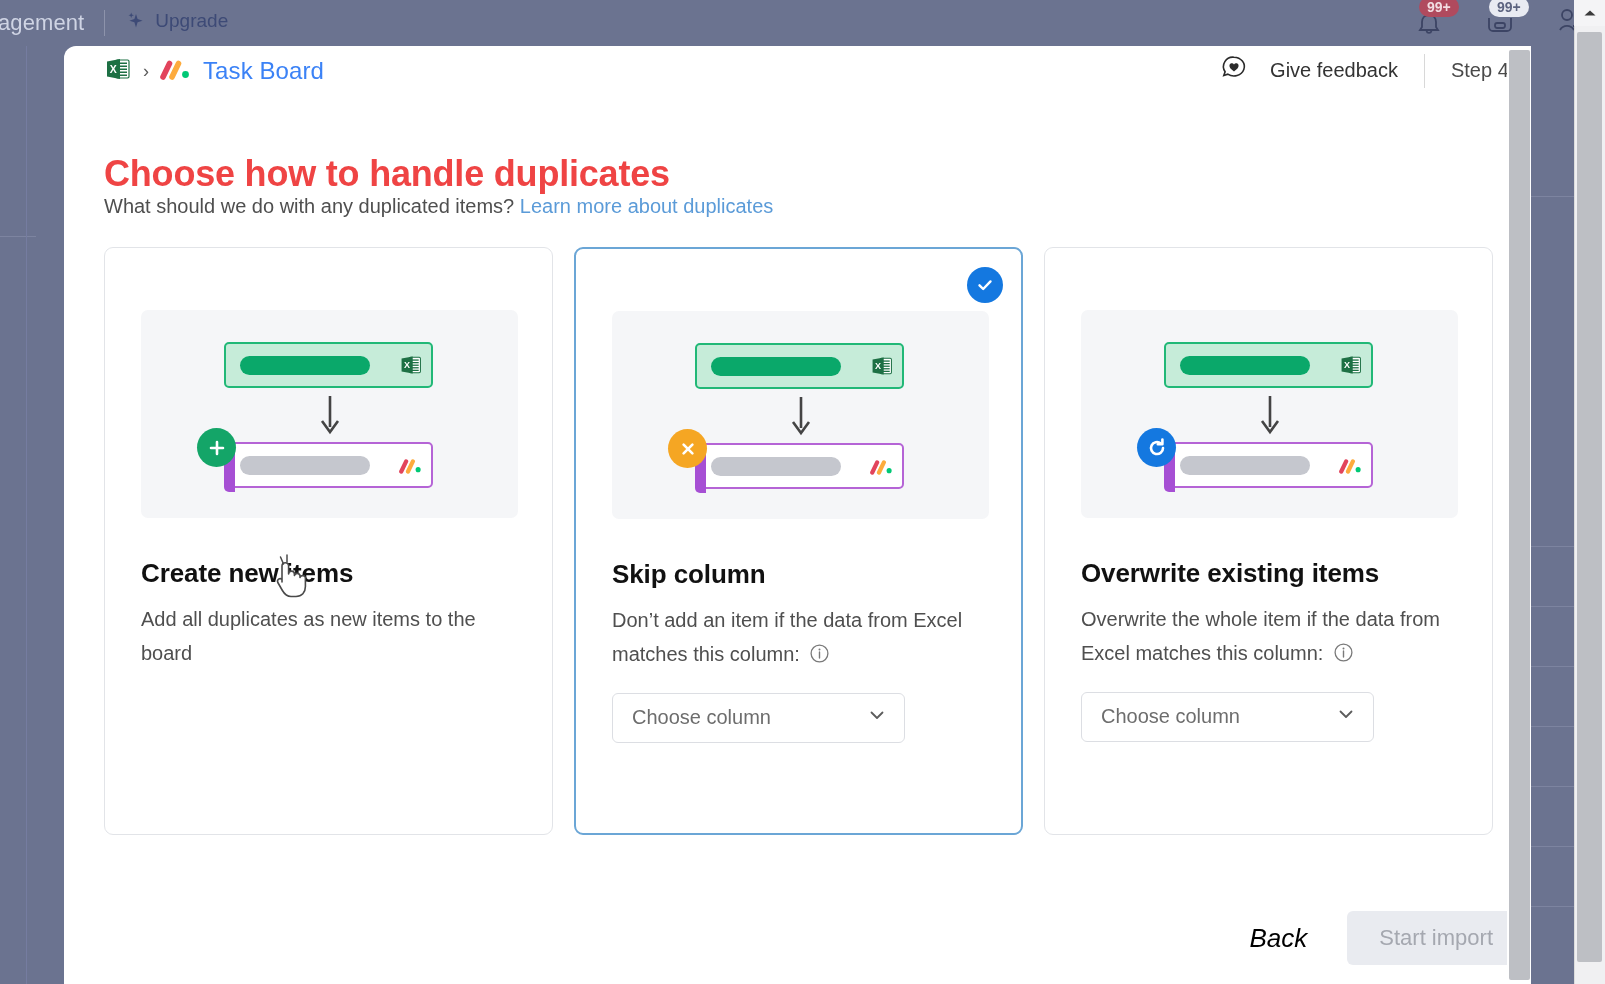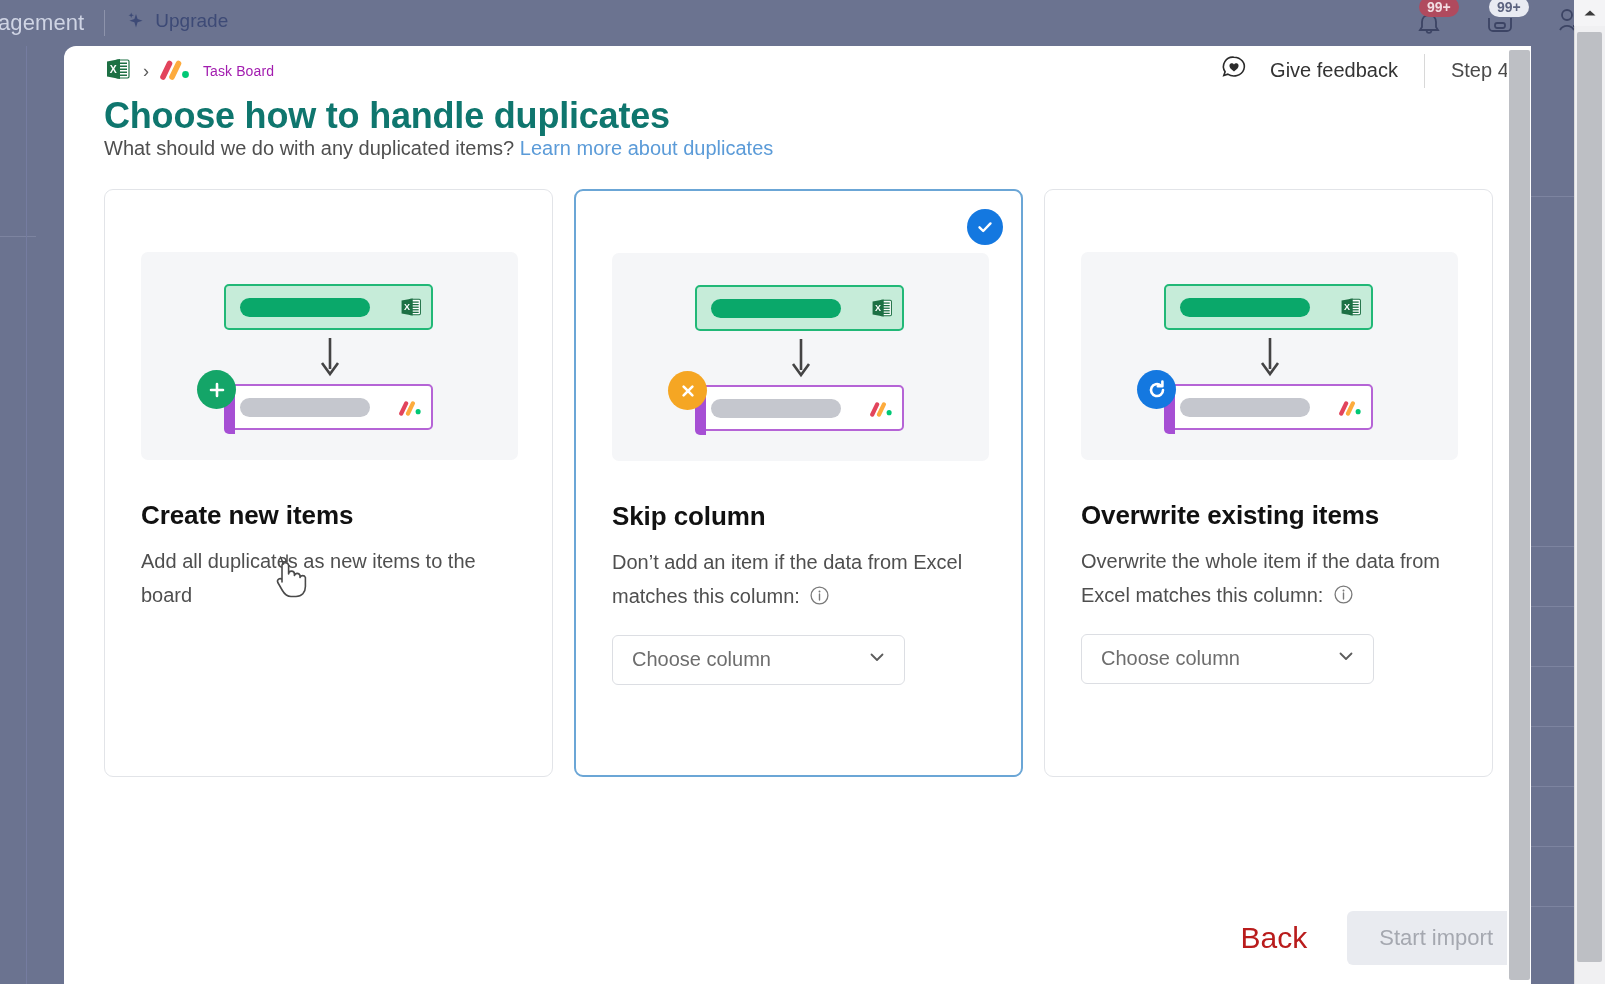--- a/index.html
+++ b/index.html
@@ -92,40 +92,40 @@
   }
 
   #modal-header {
     height: 49px; width: 100%;
     display: flex; align-items: center;
     padding: 0 0 0 40px;
     position: relative;
   }
   #breadcrumb { display: flex; align-items: center; gap: 11px; }
   #breadcrumb-sep { color: #5a5a5a; font-size: 18px; line-height: 1; }
-  #board-name { font-size: 14px; color: #a21caf; letter-spacing: .1px; }
+  #board-name { font-size: 24px; color: #3b82f6; letter-spacing: .1px; }
 
   #header-right {
     position: absolute; right: 0; top: 0; height: 49px;
     display: flex; align-items: center;
   }
   #give-feedback {
     display: flex; align-items: center; gap: 22px;
     font-size: 20px; color: #333; cursor: pointer;
     padding-right: 26px;
   }
   #header-sep { width: 1px; height: 34px; background: #d8d8d8; }
   #step-indicator {
     font-size: 20px; color: #4a4a4a; padding-left: 26px; white-space: nowrap;
   }
 
   #modal-body { padding: 0 40px; }
   #page-title {
-    font-size: 36px; font-weight: 700; color: #0f766e;
-    letter-spacing: -0.2px; 
+    font-size: 36px; font-weight: 700; color: #ef4444;
+    letter-spacing: -0.2px; margin-top: 58px;
   }
   #subtitle-row {
     font-size: 20px; color: #4f4f4f;
   }
   #learn-more-link { color: #5b9bd8; cursor: pointer; }
 
   
   #cards {
     display: flex; gap: 21px; margin-top: 29px;
   }
@@ -206,22 +206,23 @@
   }
 
   
   #modal-footer {
     position: absolute; bottom: 0; left: 0;
     width: 1467px; height: 92px;
     display: flex; align-items: center; justify-content: flex-end;
     gap: 24px; padding-right: 6px;
   }
   #back-btn {
-    font-size: 30px; color: #b91c1c; cursor: pointer;
+    font-size: 26px; color: #000000; cursor: pointer;
     padding: 10px 16px;
+    font-style: italic;
   }
   #start-import-btn {
     font-size: 22px; color: #a5a8b0;
     background: #e9ebf0; border: none; border-radius: 6px;
     padding: 14px 32px; cursor: default;
     font-family: "Liberation Sans", sans-serif;
     white-space: nowrap;
   }
 
   

